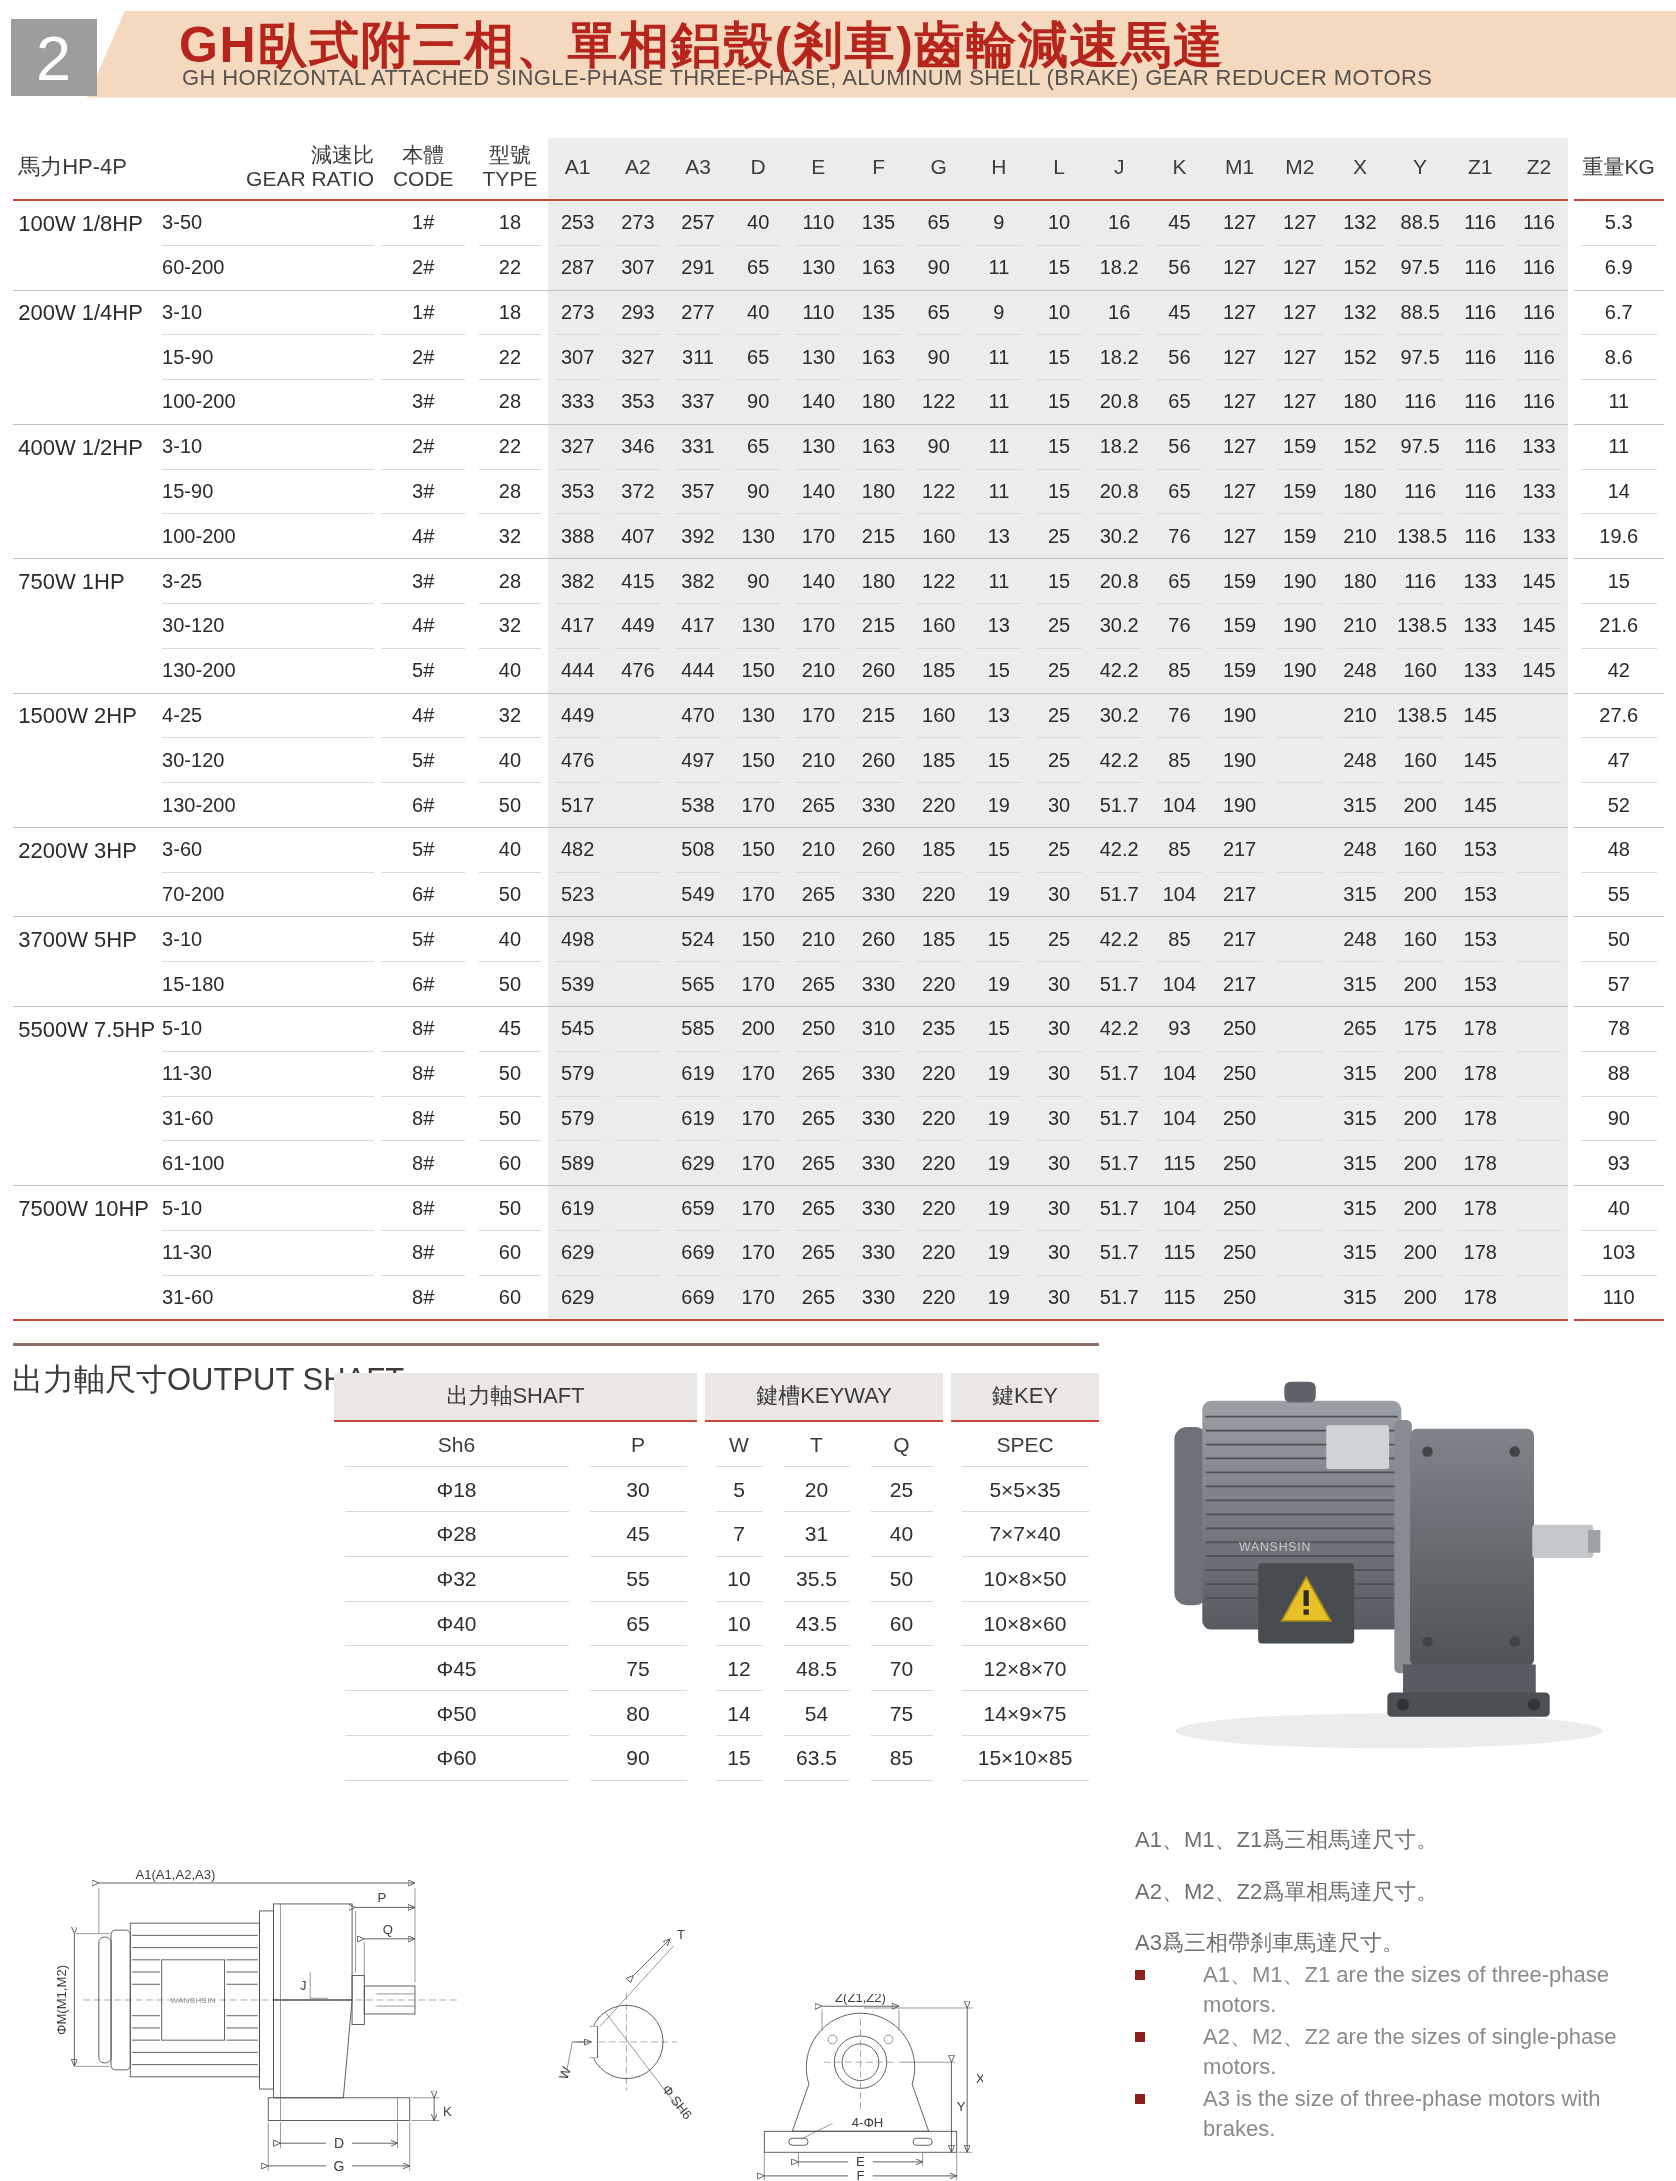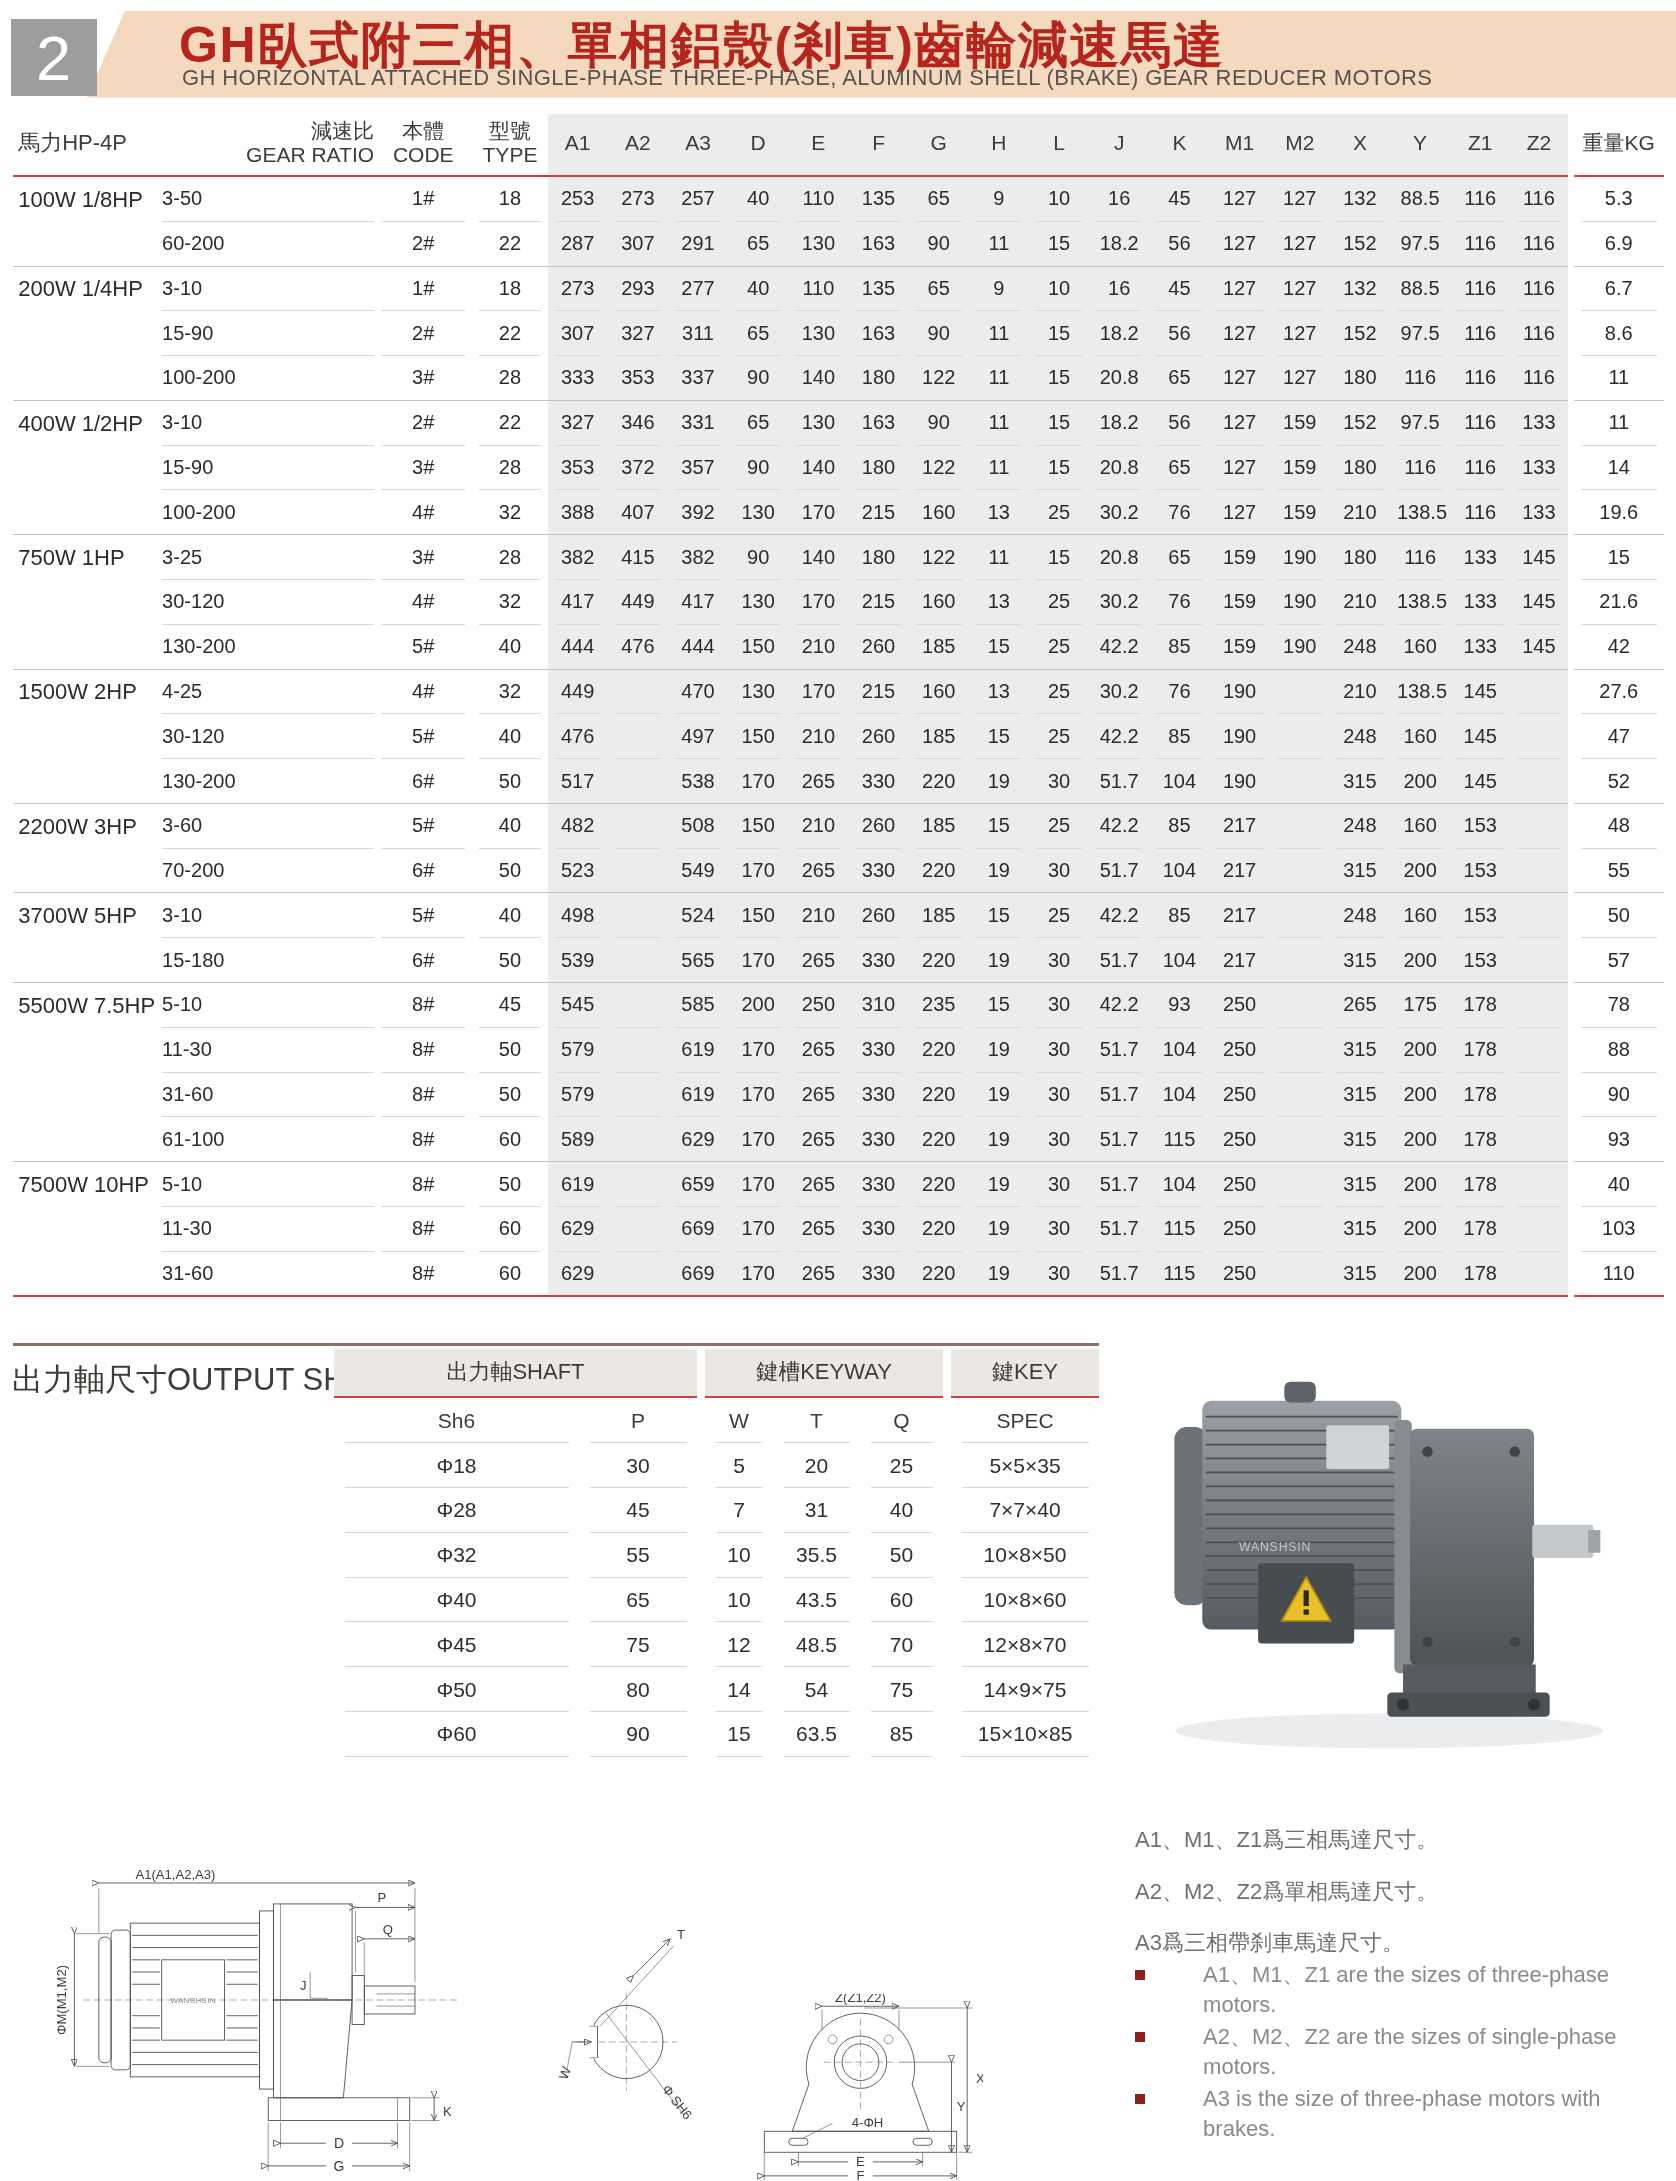--- a/index.html
+++ b/index.html
@@ -8,21 +8,21 @@
     font-family:"Liberation Sans","DejaVu Sans",sans-serif;color:#2e2e2e;overflow:hidden;
   }
   
   .numbox{position:absolute;left:10.5px;top:19px;width:86px;height:77px;background:#9d9d9d;
     color:#fff;font-size:63px;display:flex;align-items:center;justify-content:center;}
   .banner{position:absolute;left:87px;top:10.5px;width:1590px;height:87px;background:#f4d9be;
     clip-path:polygon(38px 0,100% 0,100% 100%,0 100%);}
   .banner-title{position:absolute;left:179px;top:12.2px;font-size:50px;font-weight:bold;color:#b6251c;letter-spacing:1.7px;}
   .banner-sub{position:absolute;left:182px;top:65px;font-size:22px;color:#575250;letter-spacing:0.4px;}
   
-  table{border-collapse:collapse;table-layout:fixed;}
+  table{border-collapse:collapse;table-layout:fixed;margin-top:24px;}
   .main-table{position:absolute;left:13px;top:114px;width:1651px;border-bottom:2.6px solid #c9463e;}
   .main-table th{font-weight:normal;font-size:21px;color:#3c3c3c;vertical-align:middle;
     border-bottom:2.6px solid #c9463e;padding:5.2px 0 7.9px;}
   .main-table th.hp{text-align:left;padding-left:5.2px;font-size:22px;}
   .main-table th.ratio{text-align:right;padding-left:7px;}
   .two span{display:block;line-height:1.14;}
   .dim{background:#ececea;}
   .main-table td{padding:0;font-size:20px;color:#2b2b2b;}
   .cl{margin:0 7px;padding:11.4px 0;line-height:21px;text-align:center;border-bottom:0.9px solid #d8d8d8;min-height:21px;}
   td.hp .cl{text-align:left;margin:0 0 0 5.2px;border-bottom:none;font-size:22px;white-space:nowrap;}

